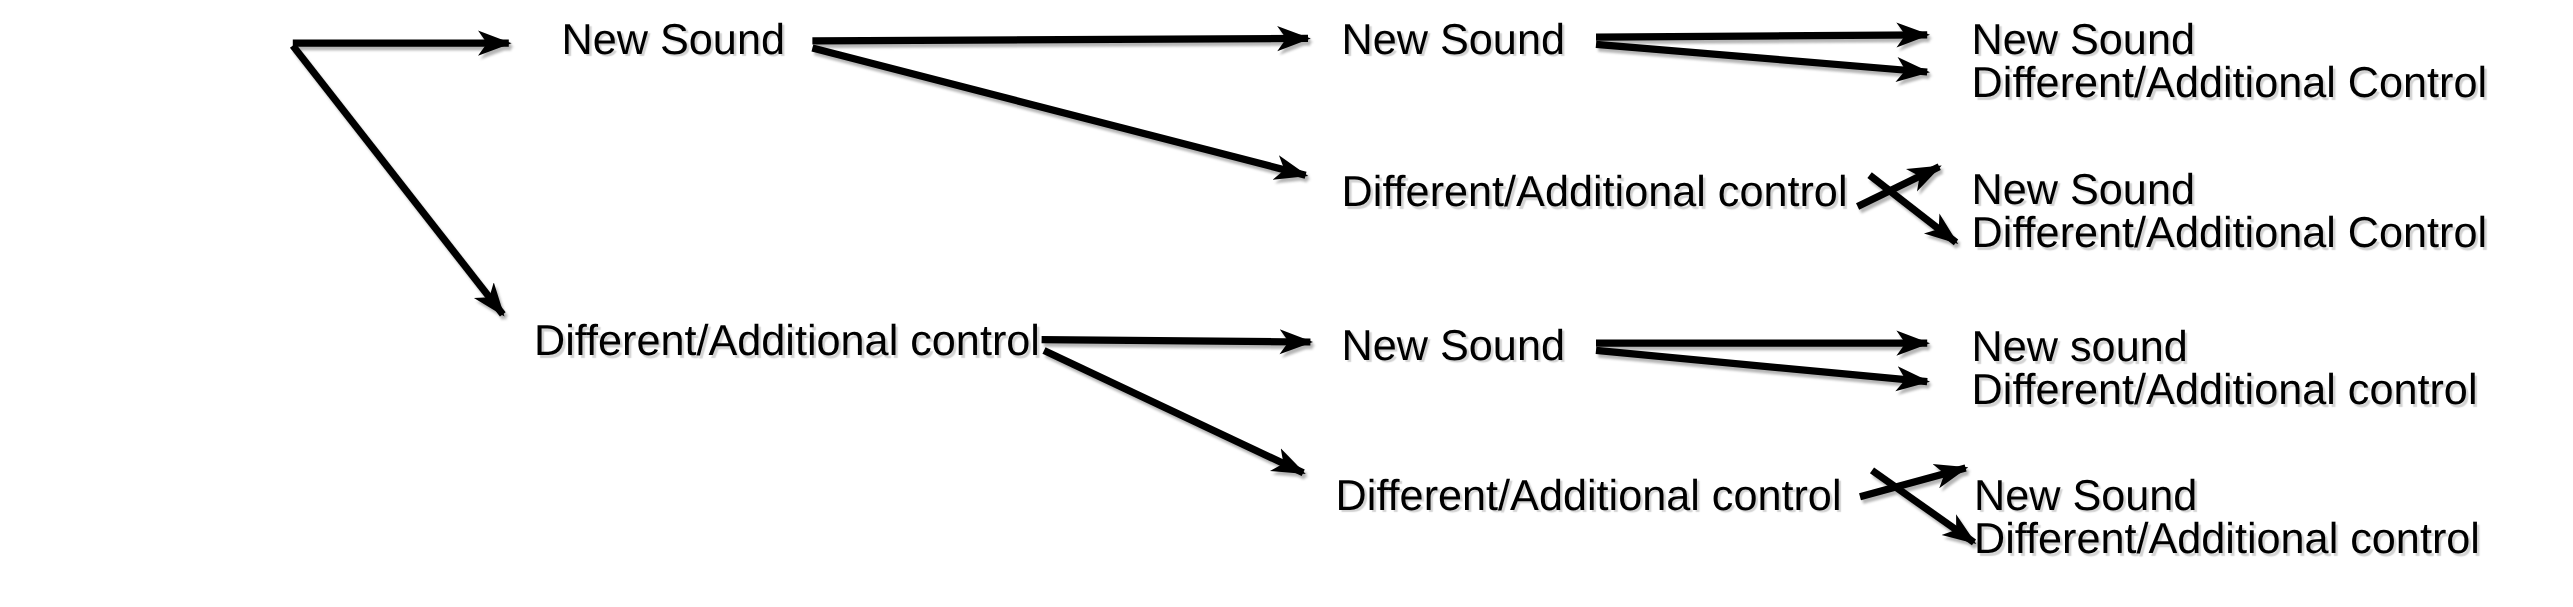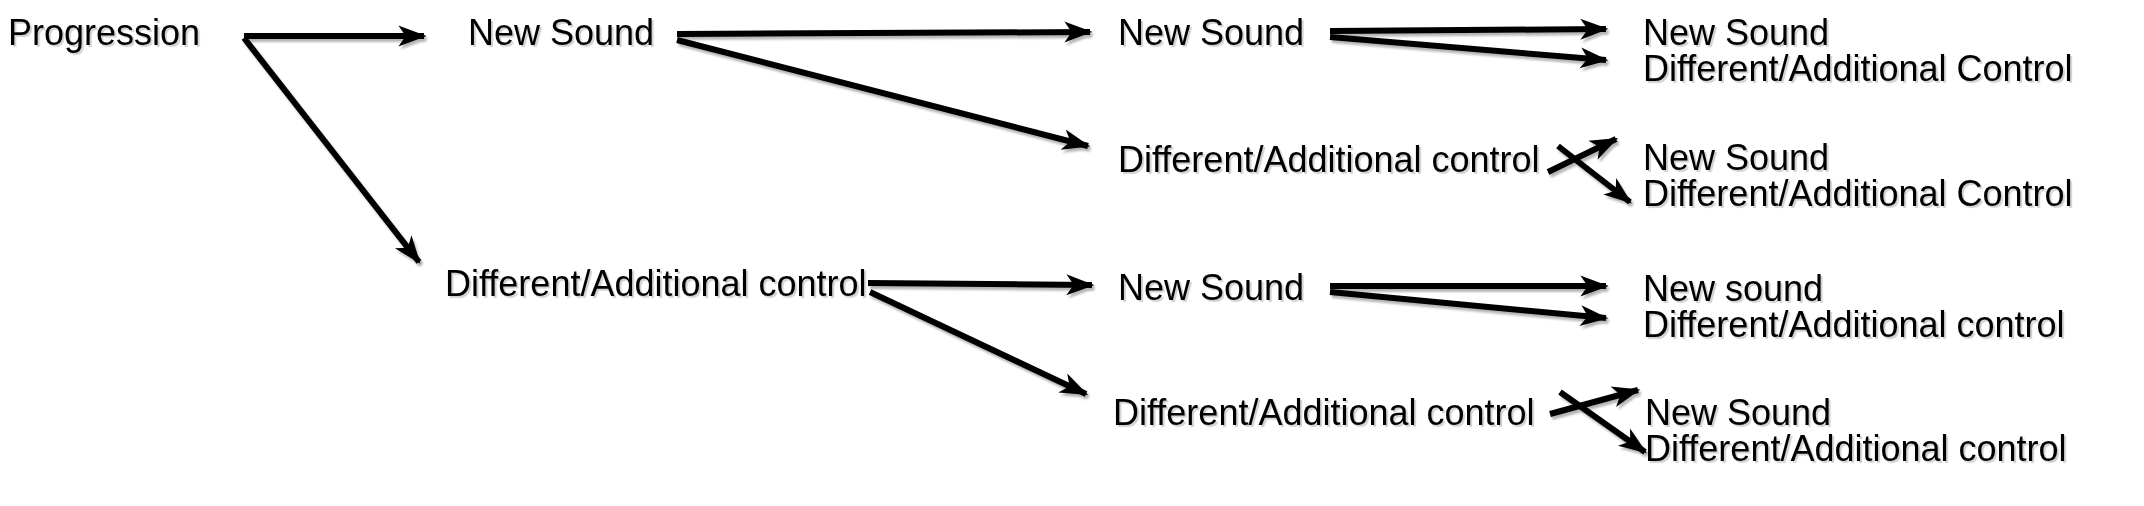--- a/index.html
+++ b/index.html
@@ -64,21 +64,20 @@
       <path class="shaft" d="M1558,146 L1630,202" marker-end="url(#ah)"></path>
 
       <path class="shaft" d="M1330,286 L1606,286" marker-end="url(#ah)"></path>
       <path class="shaft" d="M1330,292 L1606,318" marker-end="url(#ah)"></path>
 
       <path class="shaft" d="M1550,414 L1638,390" marker-end="url(#ah)"></path>
       <path class="shaft" d="M1560,392 L1645,452" marker-end="url(#ah)"></path>
     </g>
   </svg>
 
-  <div class="node" style="left:8px; top:15px;">Progression</div>
 
   <div class="node" style="left:468px; top:15px;">New Sound</div>
 
   <div class="node" style="left:445px; top:266px;">Different/Additional control</div>
 
   <div class="node" style="left:1118px; top:15px;">New Sound</div>
 
   <div class="node" style="left:1118px; top:142px;">Different/Additional control</div>
 
   <div class="node" style="left:1118px; top:270px;">New Sound</div>

